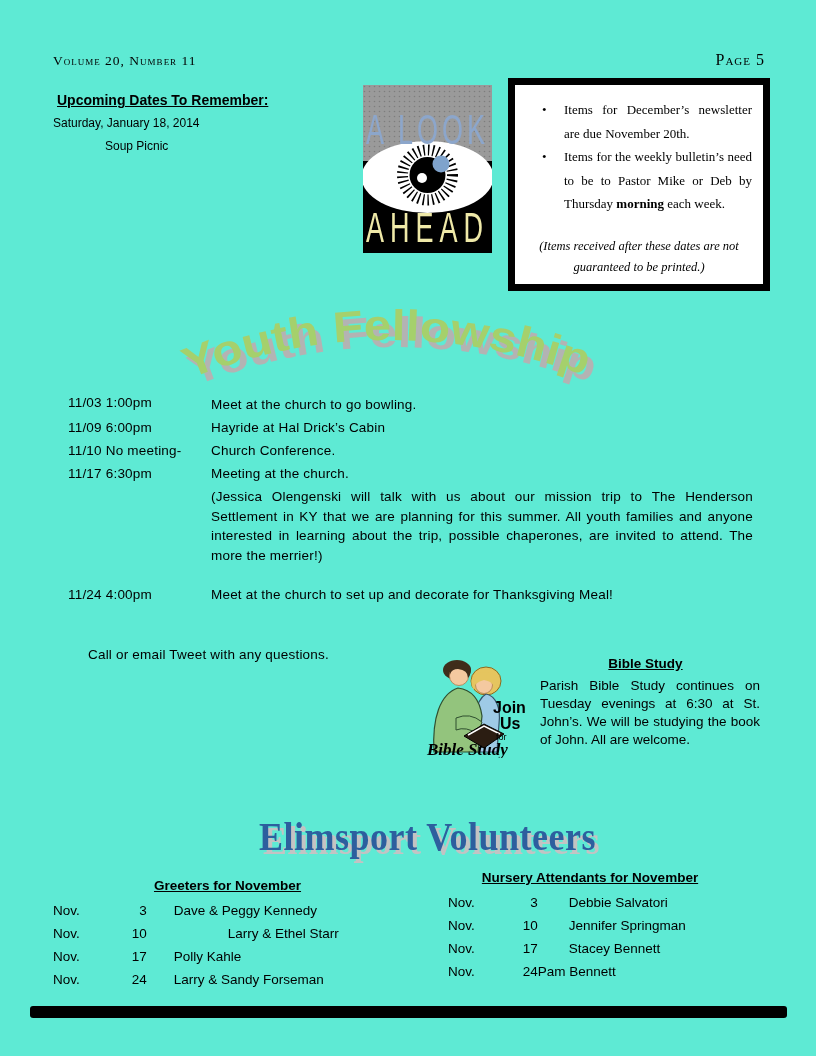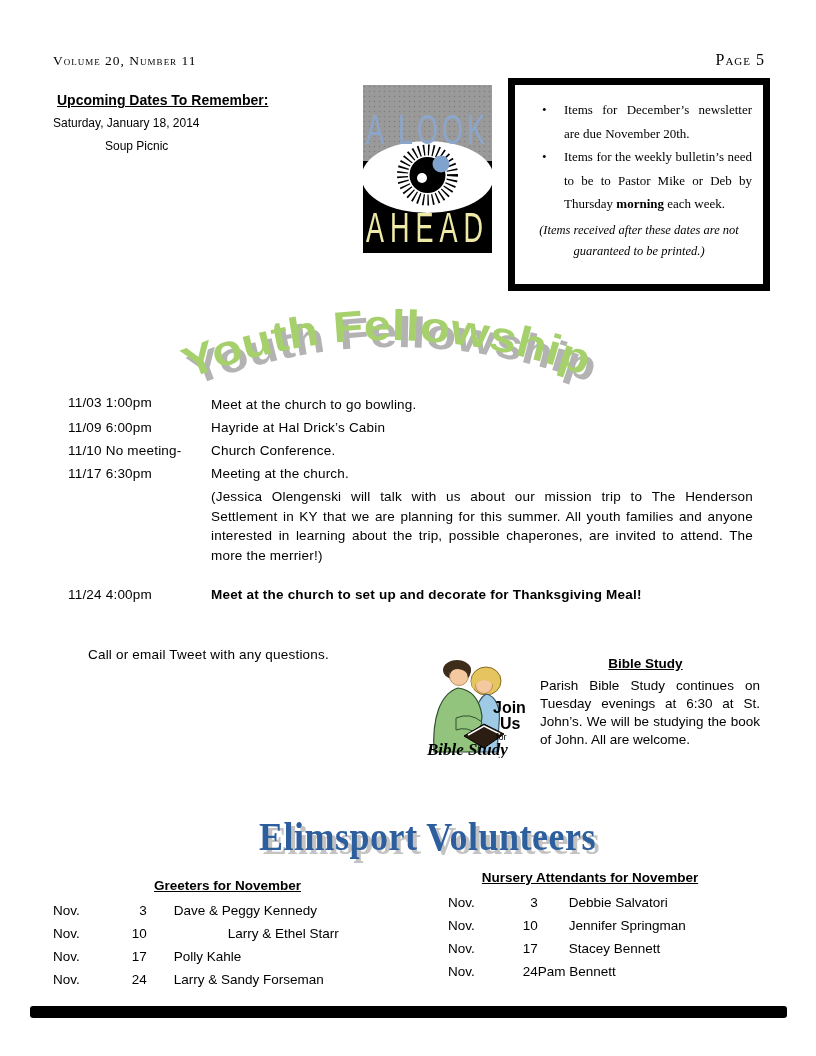--- a/index.html
+++ b/index.html
@@ -1,34 +1,34 @@
 <!DOCTYPE html>
 <html><head>
 <meta charset="utf-8">
 <style>
   html,body{margin:0;padding:0;background:#e8e8e8;}
   .page{
-    position:relative;width:816px;height:1056px;margin:0 auto;background:#ffffff;
+    position:relative;width:816px;height:1056px;margin:0 auto;background:#5eead4;
     font-family:"Liberation Sans",sans-serif;color:#000;overflow:hidden;
   }
   .abs{position:absolute;}
   
   .hdr{font-family:"Liberation Serif","DejaVu Serif",serif;font-variant:small-caps;
        letter-spacing:1px;font-size:13.5px;}
   
   .upc-title{font-size:14px;font-weight:bold;text-decoration:underline;}
   .upc-line{font-size:12px;}
   
   .notice{left:508px;top:78px;width:262px;height:213px;border:7px solid #000;
           box-sizing:border-box;background:#fff;padding:13px 11px 6px 11px;
           font-family:"Liberation Serif","DejaVu Serif",serif;font-size:13px;}
   .notice .bullet-item{position:relative;padding-left:38px;text-align:justify;
           line-height:23.5px;-moz-text-align-last:left;text-align-last:left;}
   .notice .bullet-dot{position:absolute;left:16px;top:0;}
-  .notice .footnote{margin-top:4px;text-align:center;font-style:italic;
+  .notice .footnote{margin-top:20px;text-align:center;font-style:italic;
           line-height:21px;font-size:12.5px;}
   
   .sched{font-size:13.5px;letter-spacing:0.2px;}
   .sched-note{font-size:13.5px;line-height:19.5px;text-align:justify;
           -moz-text-align-last:left;text-align-last:left;letter-spacing:0.2px;}
   
   .bs-title{font-size:13.5px;font-weight:bold;text-decoration:underline;text-align:center;}
   .bs-body{font-size:13.5px;line-height:18px;text-align:justify;
           -moz-text-align-last:left;text-align-last:left;}
   
@@ -109,21 +109,21 @@
   <div class="abs sched" style="left:68px;top:420px;">11/09 6:00pm</div>
   <div class="abs sched" style="left:211px;top:420px;">Hayride at Hal Drick’s Cabin</div>
   <div class="abs sched" style="left:68px;top:443px;">11/10 No meeting-</div>
   <div class="abs sched" style="left:211px;top:443px;">Church Conference.</div>
   <div class="abs sched" style="left:68px;top:466px;">11/17 6:30pm</div>
   <div class="abs sched" style="left:211px;top:466px;">Meeting at the church.</div>
 
   <div class="abs sched-note" style="left:211px;top:487px;width:542px;">(Jessica Olengenski will talk with us about our mission trip to The Henderson Settlement in KY that we are planning for this summer. All youth families and anyone interested in learning about the trip, possible chaperones, are invited to attend.  The more the merrier!)</div>
 
   <div class="abs sched" style="left:68px;top:587px;">11/24 4:00pm</div>
-  <div class="abs sched" style="left:211px;top:587px;font-weight:bold;">Meet at the church to set up and decorate for Thanksgiving Meal!</div>
+  <div class="abs sched" style="left:211px;top:587px;">Meet at the church to set up and decorate for Thanksgiving Meal!</div>
 
   <div class="abs sched" style="left:88px;top:647px;">Call or email Tweet with any questions.</div>
 
   <svg class="abs" style="left:426px;top:656px;" width="104" height="102" viewBox="0 0 104 102">
     <ellipse cx="60" cy="25" rx="15" ry="14" fill="#e5c55f" stroke="#8a6a1f" stroke-width="1"></ellipse>
     <path d="M 50,96 C 46,62 50,44 60,38 C 70,40 75,52 73,68 L 71,96 Z" fill="#9ecae6" stroke="#35536b" stroke-width="1.2"></path>
     <circle cx="58" cy="29" r="8.5" fill="#f4c9a0" stroke="#b07c4f" stroke-width="0.8"></circle>
     <path d="M 46,22 Q 58,10 72,22 Q 74,32 68,36 Q 70,26 58,24 Q 48,26 48,34 Q 44,28 46,22 Z" fill="#e5c55f"></path>
     <ellipse cx="31" cy="14" rx="14" ry="10" fill="#3f2d1b"></ellipse>
     <circle cx="33" cy="20" r="9.5" fill="#f4c9a0" stroke="#b07c4f" stroke-width="0.8"></circle>

